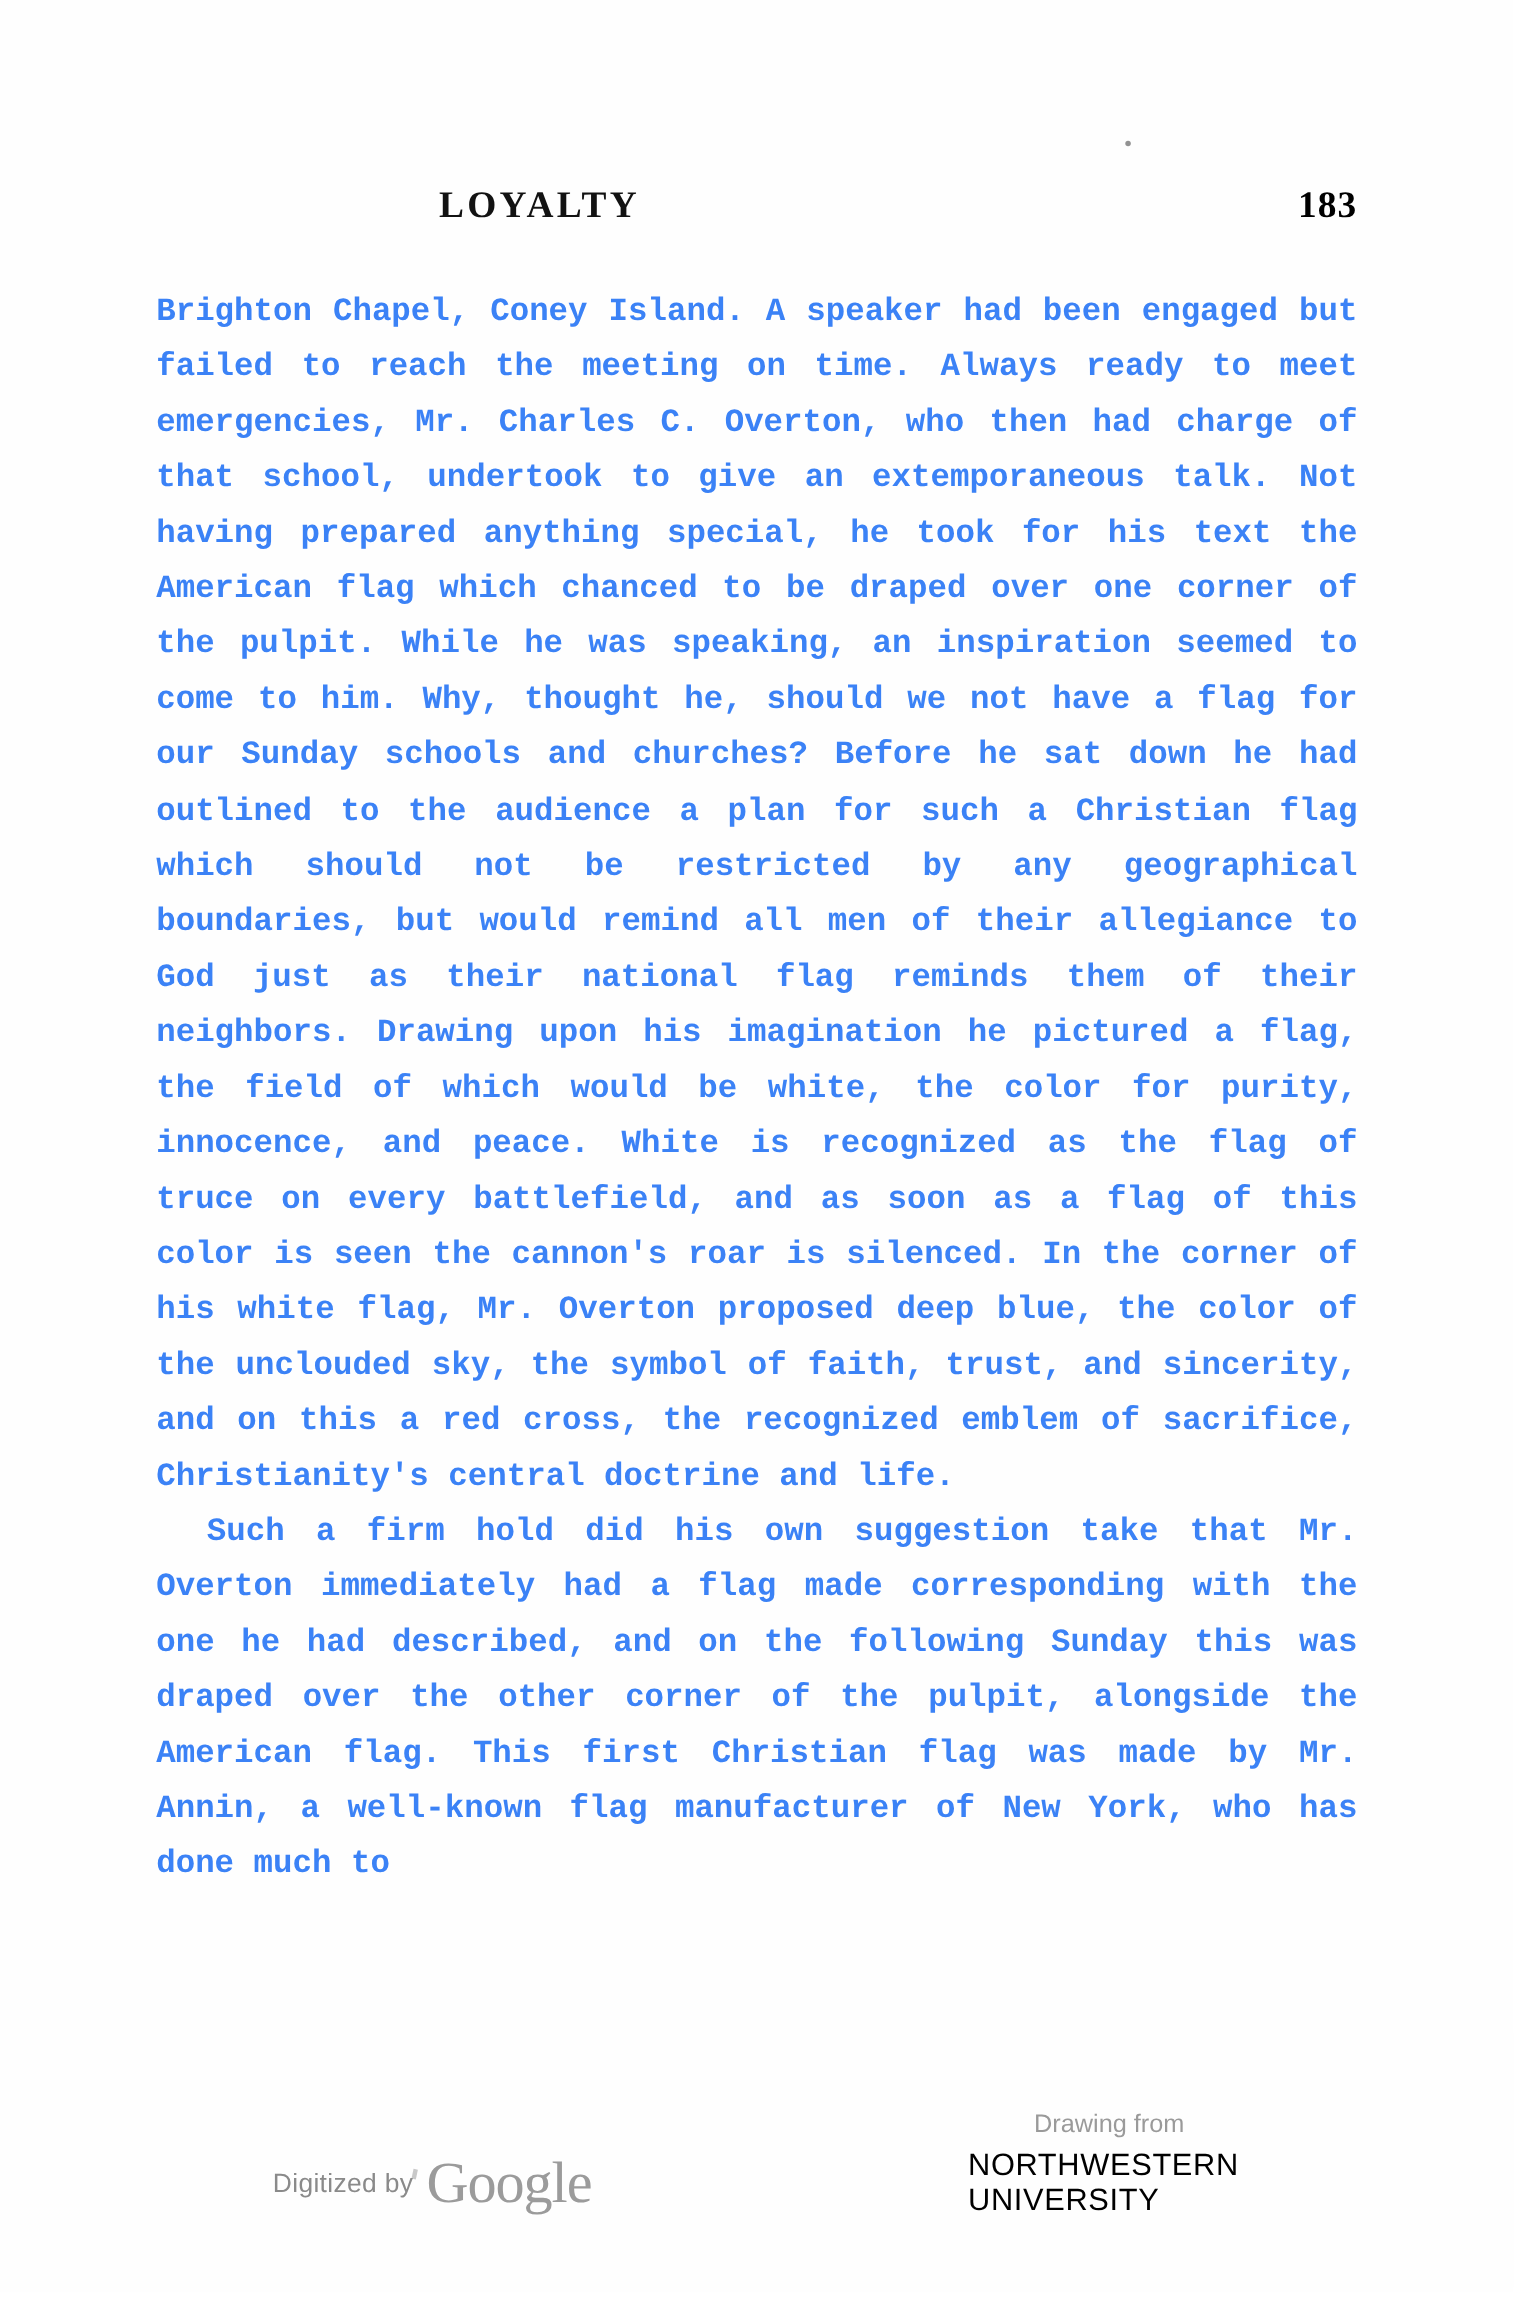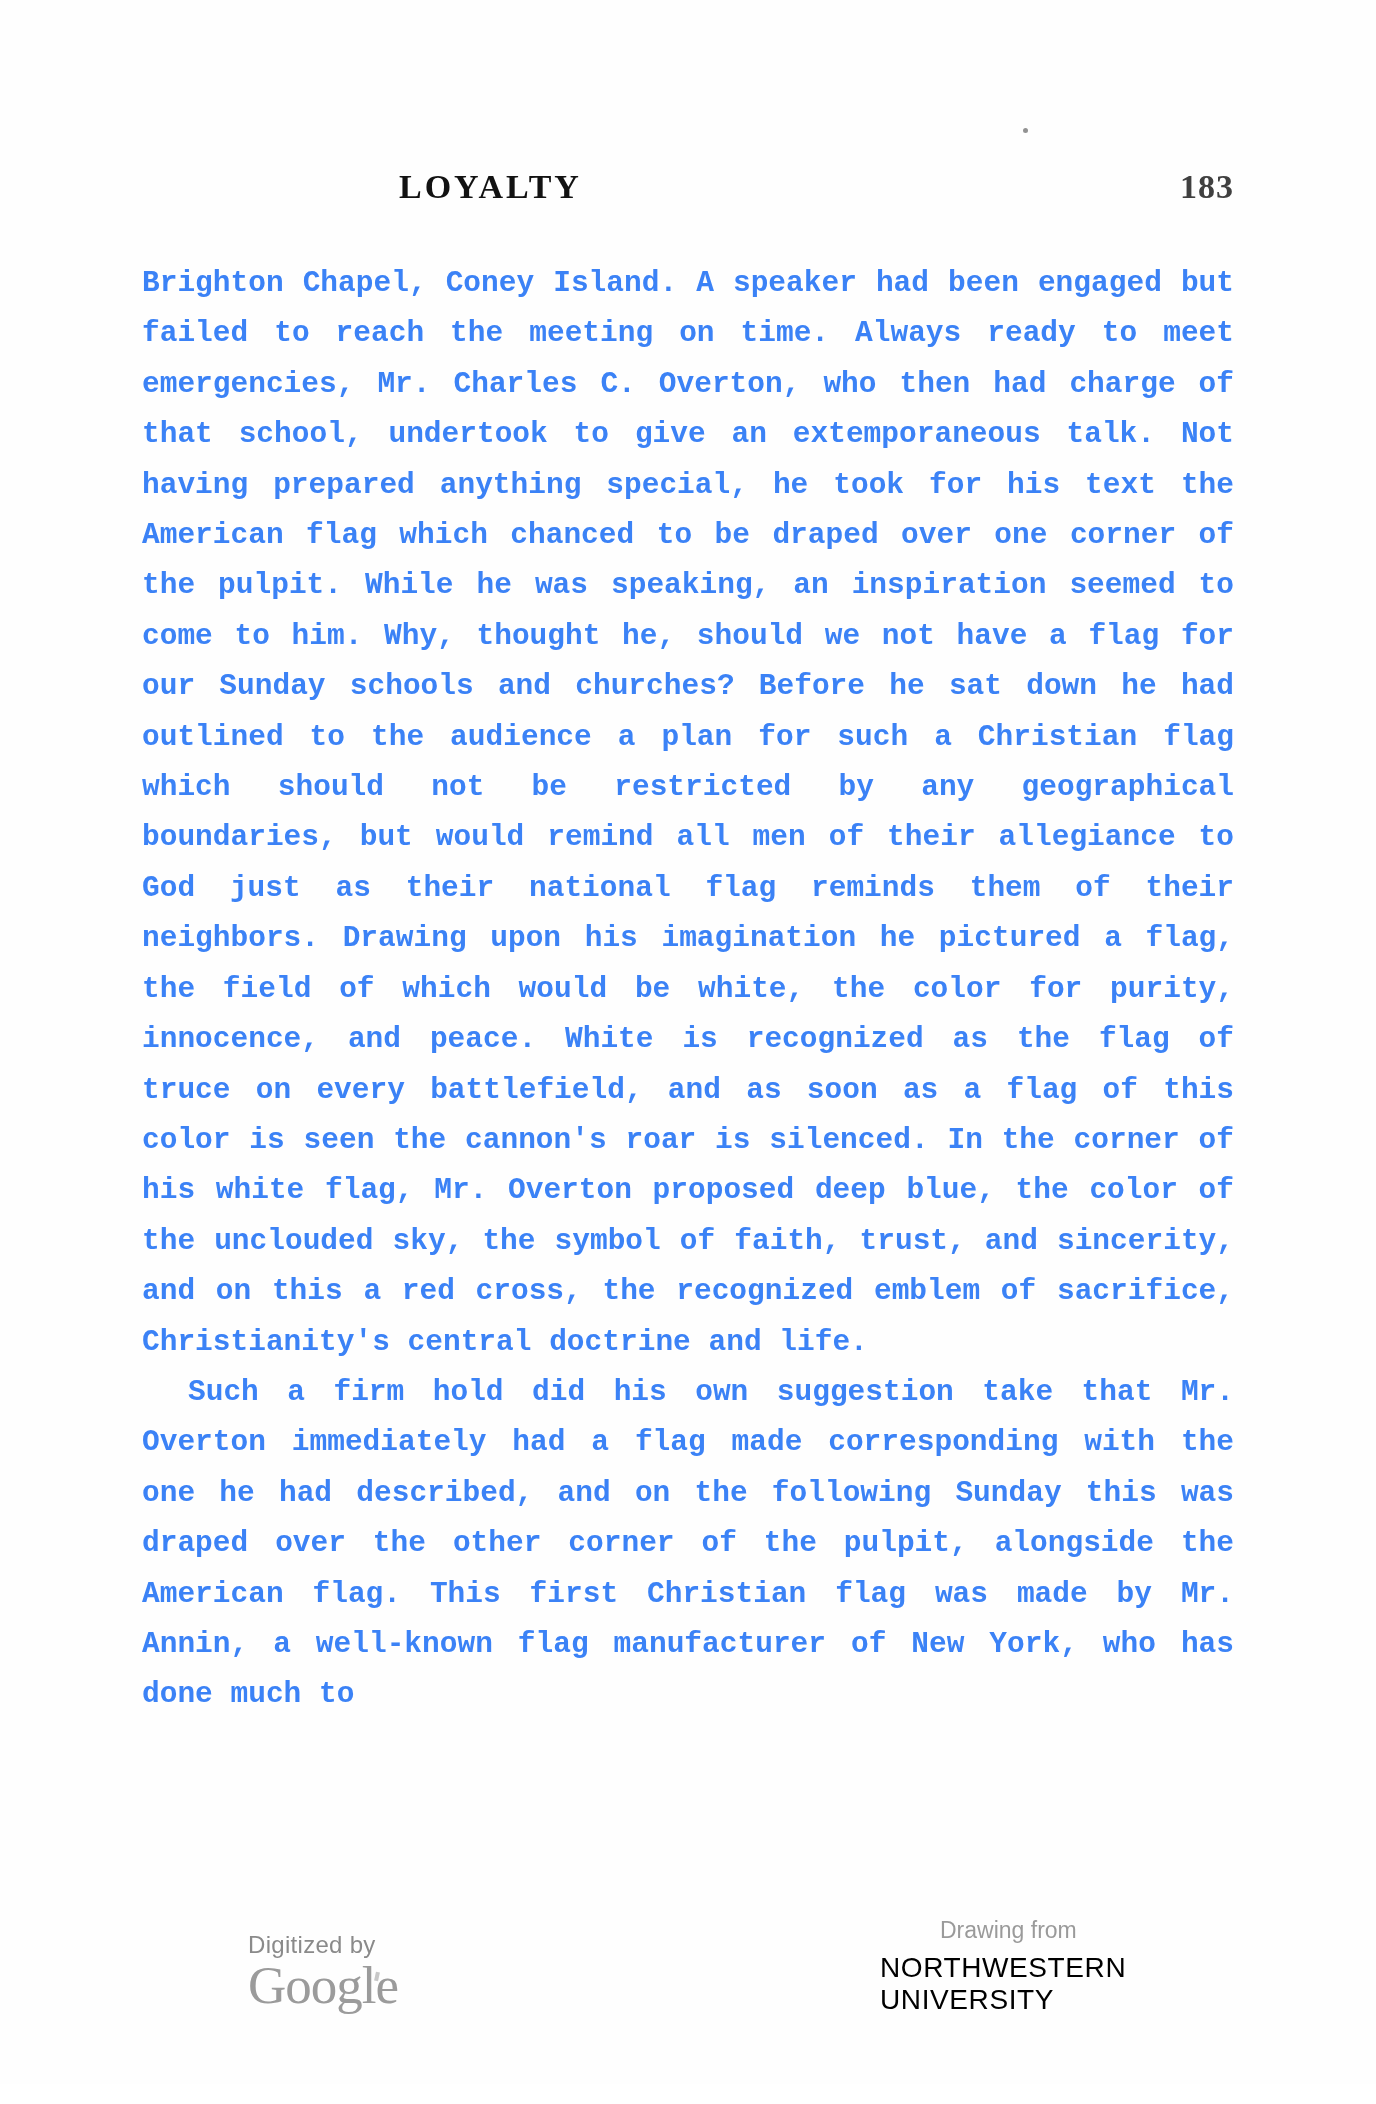--- a/index.html
+++ b/index.html
@@ -61,21 +61,21 @@
     font-size: 34px;
     letter-spacing: 3px;
     color: #121212;
     margin-left: 255px;
   }
   .running-head .folio {
     font-family: "Liberation Serif", serif;
     font-weight: 700;
     font-size: 34px;
     letter-spacing: 1px;
-    color: #404040;
+    color: #000000;
   }
 
   .body-text {
     position: absolute;
     top: 258px;
     left: 142px;
     width: 1092px;
   }
 
   .para {
@@ -99,23 +99,23 @@
     bottom: 58px;
     left: 0;
     width: 1376px;
     height: 90px;
   }
   .digitized {
     position: absolute;
     left: 248px;
     bottom: 14px;
     display: flex;
-    align-items: flex-start;
+    align-items: center;
+    gap: 12px;
     color: #8c8c8c;
-    flex-direction: column;
   }
   .digitized .dig-label {
     font-family: "Liberation Sans", sans-serif;
     font-size: 24px;
     color: #8a8a8a;
     letter-spacing: .3px;
   }
   .google-logo {
     font-family: Liberation Serif, serif;
     font-size: 53px;

